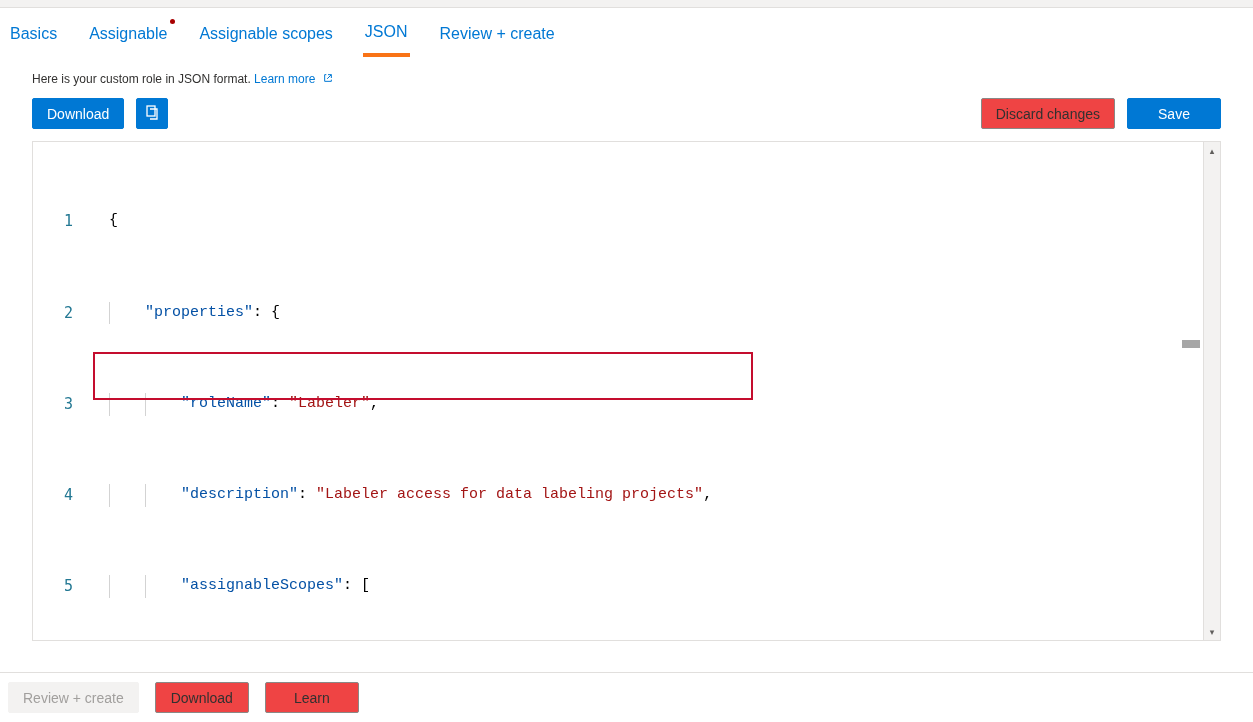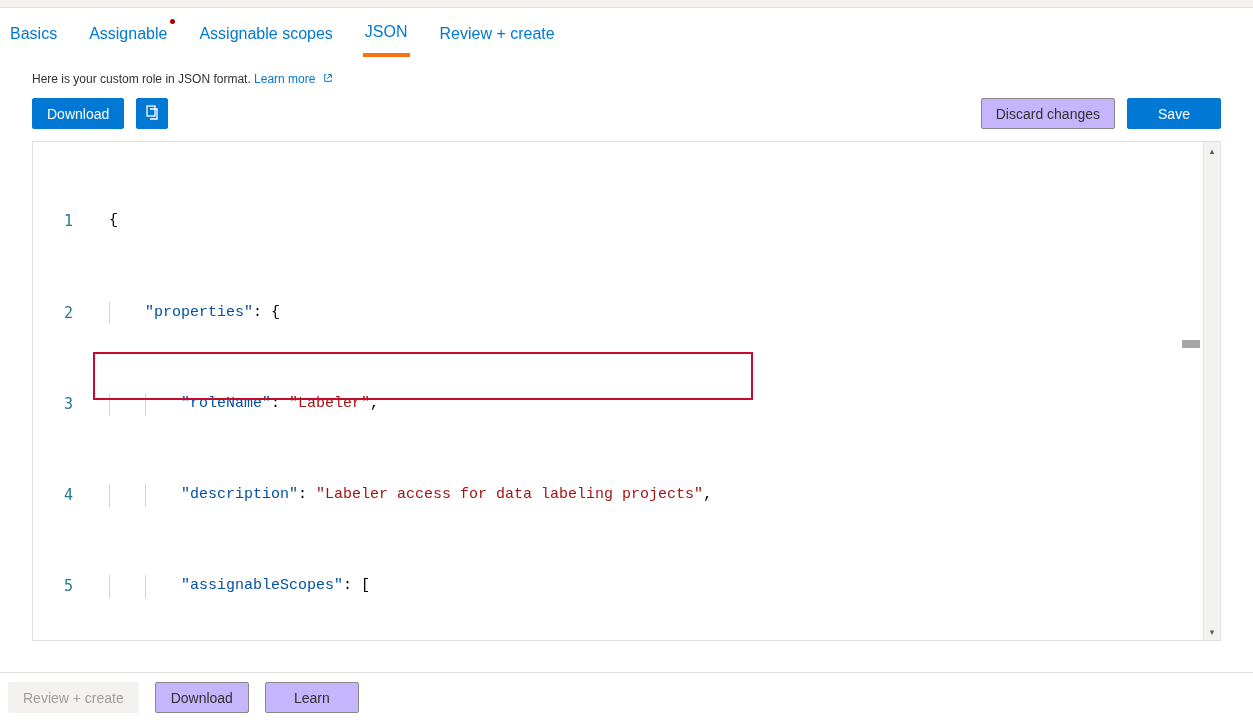--- a/index.html
+++ b/index.html
@@ -76,21 +76,21 @@
     align-items: center;
     justify-content: center;
   }
   .btn-primary {
     background: #0078d4;
     color: #fff;
     border-color: #0078d4;
     font-weight: 400;
   }
   .btn-secondary {
-    background: #c4b5fd;
+    background: #ef4444;
     color: #323130;
     border-color: #8a8886;
   }
   .btn-disabled {
     background: #f3f2f1;
     color: #a19f9d;
     border-color: #f3f2f1;
   }
   .icon-btn {
     width: 32px;

